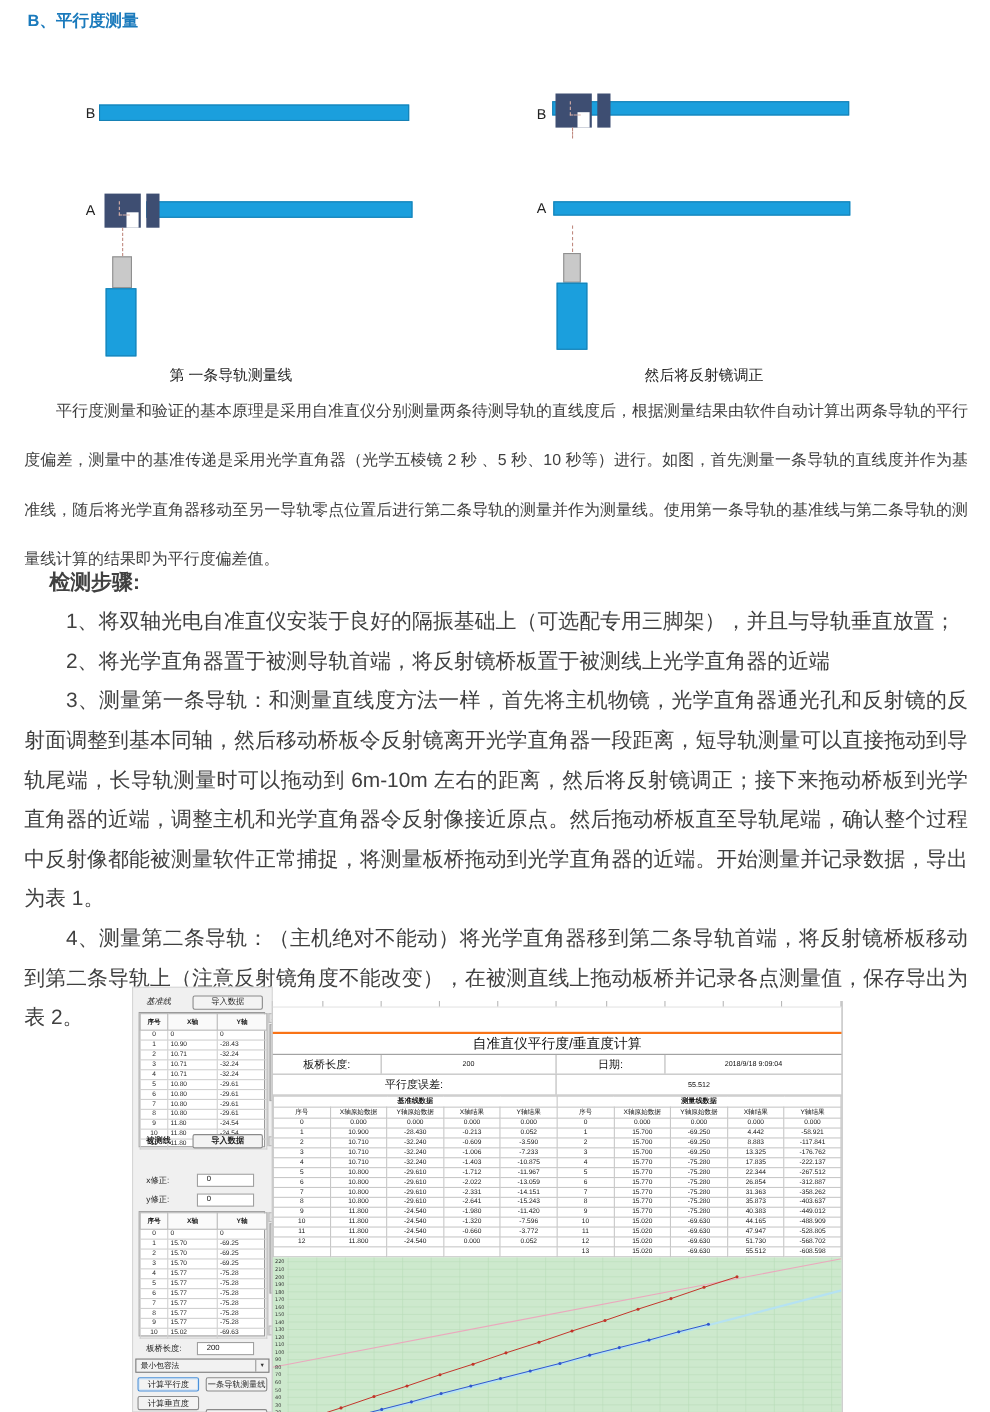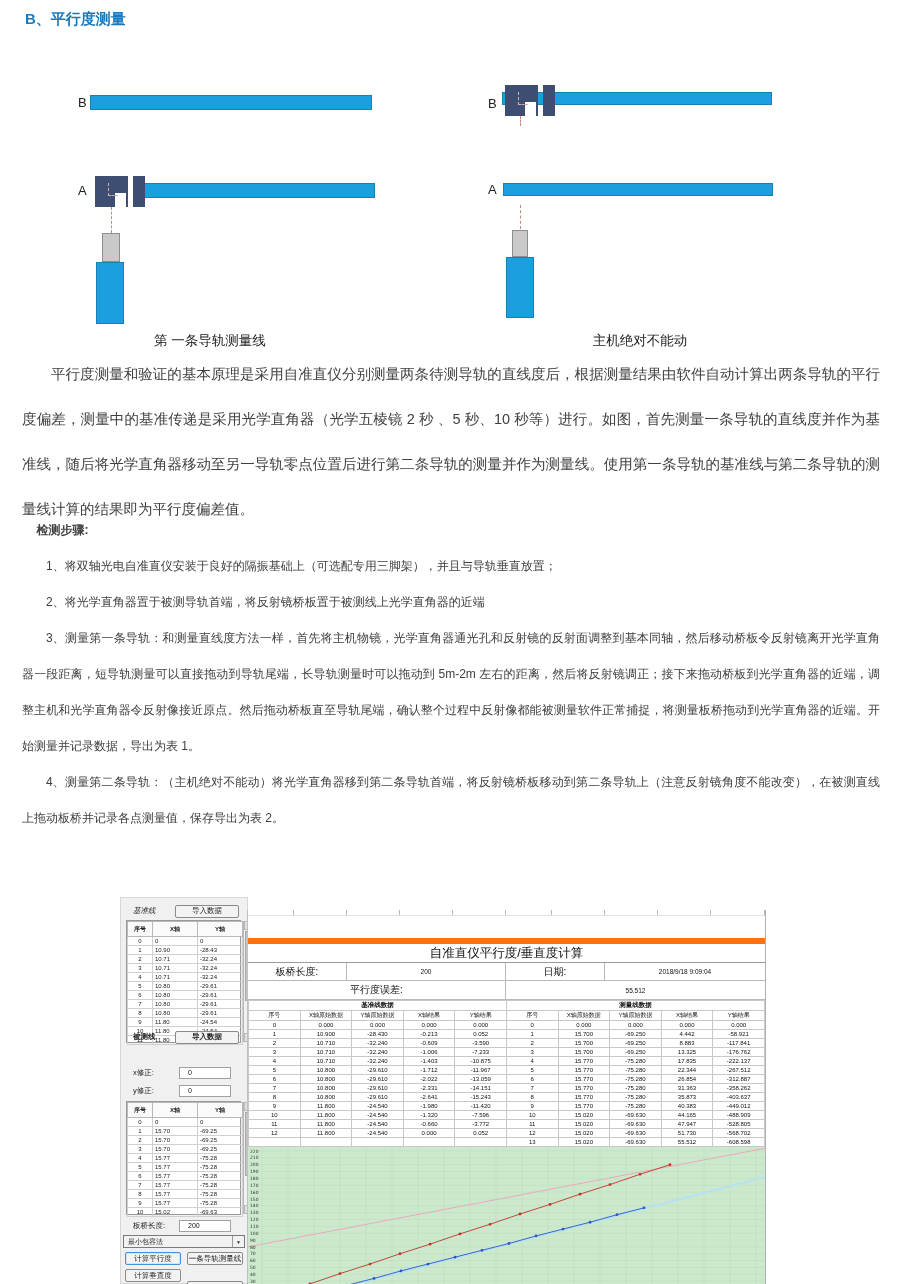--- a/index.html
+++ b/index.html
@@ -3,21 +3,21 @@
 <meta charset="utf-8">
 <style>
   html,body{margin:0;padding:0;background:#ffffff;}
   #canvas{position:relative;width:900px;height:1284px;background:#fff;overflow:hidden;
           font-family:"Liberation Sans","DejaVu Sans",sans-serif;color:#3b3b3b;}
   
   .doc-header{position:absolute;left:25px;top:10px;font-size:15px;font-weight:bold;color:#1a7abc;}
   .doc-subtitle{position:absolute;left:25px;top:39px;font-size:12.5px;font-weight:bold;color:#2b93d4;}
   .paragraph{position:absolute;left:22px;top:352px;width:858px;font-size:14.5px;line-height:45px;
              text-align:justify;text-indent:2em;color:#404040;}
-  .steps{position:absolute;left:22px;top:512px;width:858px;font-size:12px;line-height:36px;color:#404040;}
+  .steps{position:absolute;left:22px;top:512px;width:858px;font-size:19px;line-height:36px;color:#404040;}
   .steps p{margin:0;text-indent:2em;text-align:justify;}
   .steps .steps-title{font-weight:bold;text-indent:1.2em;}
   
   .diag-label{position:absolute;font-size:13px;color:#222;}
   .rail{position:absolute;background:#1b9fdd;border:1px solid #1681b5;box-sizing:border-box;}
   .dev{position:absolute;}
   .dev .blockA{position:absolute;left:0;top:0;width:33px;height:31px;background:#3e4e72;}
   .dev .notch{position:absolute;left:20px;top:17px;width:11px;height:14px;background:#fff;}
   .dev .lpath{position:absolute;left:13px;top:7px;width:9px;height:12px;
               border-left:1px dashed #d8b0a8;border-bottom:1px dashed #d8b0a8;}
@@ -52,21 +52,21 @@
   .dropdown .dd-text{flex:1;padding-left:4px;}
   .dropdown .dd-arrow{width:11px;height:11px;border-left:1px solid #9a9a9a;display:flex;align-items:center;
                       justify-content:center;font-size:5px;color:#333;}
   
   .main-grid{position:absolute;left:247px;top:910px;width:517px;height:374px;background:#fff;
              border-left:1px solid #c0c0c0;border-right:1px solid #b0b0b0;box-sizing:content-box;color:#111;}
   .tick-row{height:5px;display:flex;border-bottom:1px solid #e4e4e4;}
   .tick-row div{border-right:1px solid #b8b8b8;box-sizing:border-box;height:5px;}
   .m-gap{height:22px;}
   .m-title{height:18px;line-height:18px;text-align:center;font-size:12.5px;color:#111;
-           border-top:6px solid #f97316;border-bottom:1px solid #9a9a9a;}
+           border-top:2px solid #f97316;border-bottom:1px solid #9a9a9a;}
   .m-row{display:flex;border-bottom:1px solid #b8b8b8;}
   .m-row > div{box-sizing:border-box;border-right:1px solid #b8b8b8;display:flex;
                align-items:center;justify-content:center;overflow:hidden;white-space:nowrap;}
   .m-row > div:last-child{border-right:none;}
   .f-label{font-size:10px;}
   .f-value{font-size:6.5px;}
   .m-table{border-collapse:collapse;table-layout:fixed;width:517px;}
   .m-table td{border:1px solid #c8c8c8;height:8px;font-size:6px;text-align:center;
               padding:0;white-space:nowrap;overflow:hidden;color:#111;}
   .m-table .ghead td{font-weight:bold;font-size:6.5px;}
@@ -105,30 +105,30 @@
       <div class="notch"></div>
       <div class="lpath"></div>
       <div class="blockB"></div>
     </div>
     <div class="beam" style="left:520px;top:116px;height:10px;"></div>
     <div class="diag-label" style="left:488px;top:182px;">A</div>
     <div class="rail" style="left:503px;top:183px;width:270px;height:13px;"></div>
     <div class="beam" style="left:520px;top:205px;height:24px;"></div>
     <div class="lens" style="left:512px;top:230px;width:16px;height:27px;"></div>
     <div class="collimator" style="left:506px;top:257px;width:28px;height:61px;"></div>
-    <div class="diag-caption" style="left:505px;top:332px;width:270px;">主机绝对不能动</div>
+    <div class="diag-caption" style="left:505px;top:332px;width:270px;">然后将反射镜调正</div>
   </div>
 
   <div class="paragraph">平行度测量和验证的基本原理是采用自准直仪分别测量两条待测导轨的直线度后，根据测量结果由软件自动计算出两条导轨的平行度偏差，测量中的基准传递是采用光学直角器（光学五棱镜 2 秒 、5 秒、10 秒等）进行。如图，首先测量一条导轨的直线度并作为基准线，随后将光学直角器移动至另一导轨零点位置后进行第二条导轨的测量并作为测量线。使用第一条导轨的基准线与第二条导轨的测量线计算的结果即为平行度偏差值。</div>
 
   <div class="steps">
     <p class="steps-title">检测步骤:</p>
     <p>1、将双轴光电自准直仪安装于良好的隔振基础上（可选配专用三脚架），并且与导轨垂直放置；</p>
     <p>2、将光学直角器置于被测导轨首端，将反射镜桥板置于被测线上光学直角器的近端</p>
-    <p>3、测量第一条导轨：和测量直线度方法一样，首先将主机物镜，光学直角器通光孔和反射镜的反射面调整到基本同轴，然后移动桥板令反射镜离开光学直角器一段距离，短导轨测量可以直接拖动到导轨尾端，长导轨测量时可以拖动到 5m-2m 左右的距离，然后将反射镜调正；接下来拖动桥板到光学直角器的近端，调整主机和光学直角器令反射像接近原点。然后拖动桥板直至导轨尾端，确认整个过程中反射像都能被测量软件正常捕捉，将测量板桥拖动到光学直角器的近端。开始测量并记录数据，导出为表 1。</p>
+    <p>3、测量第一条导轨：和测量直线度方法一样，首先将主机物镜，光学直角器通光孔和反射镜的反射面调整到基本同轴，然后移动桥板令反射镜离开光学直角器一段距离，短导轨测量可以直接拖动到导轨尾端，长导轨测量时可以拖动到 6m-10m 左右的距离，然后将反射镜调正；接下来拖动桥板到光学直角器的近端，调整主机和光学直角器令反射像接近原点。然后拖动桥板直至导轨尾端，确认整个过程中反射像都能被测量软件正常捕捉，将测量板桥拖动到光学直角器的近端。开始测量并记录数据，导出为表 1。</p>
     <p>4、测量第二条导轨：（主机绝对不能动）将光学直角器移到第二条导轨首端，将反射镜桥板移动到第二条导轨上（注意反射镜角度不能改变），在被测直线上拖动板桥并记录各点测量值，保存导出为表 2。</p>
   </div>
 
   <div class="left-panel">
 
     <div class="lp-row" style="top:6px;height:14px;">
       <span class="lp-label" style="width:42px;padding-left:8px;font-style:italic;">基准线</span>
       <div class="btn" style="width:64px;height:13px;">导入数据</div>
     </div>
 

